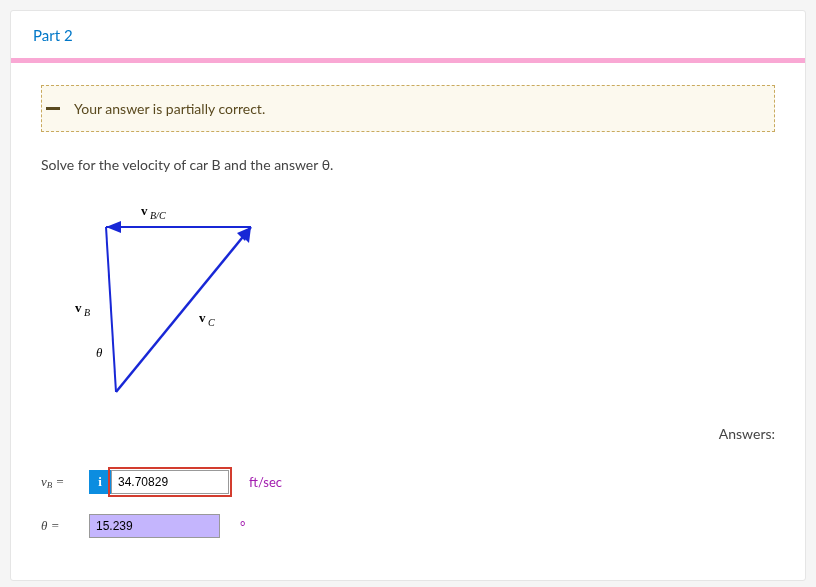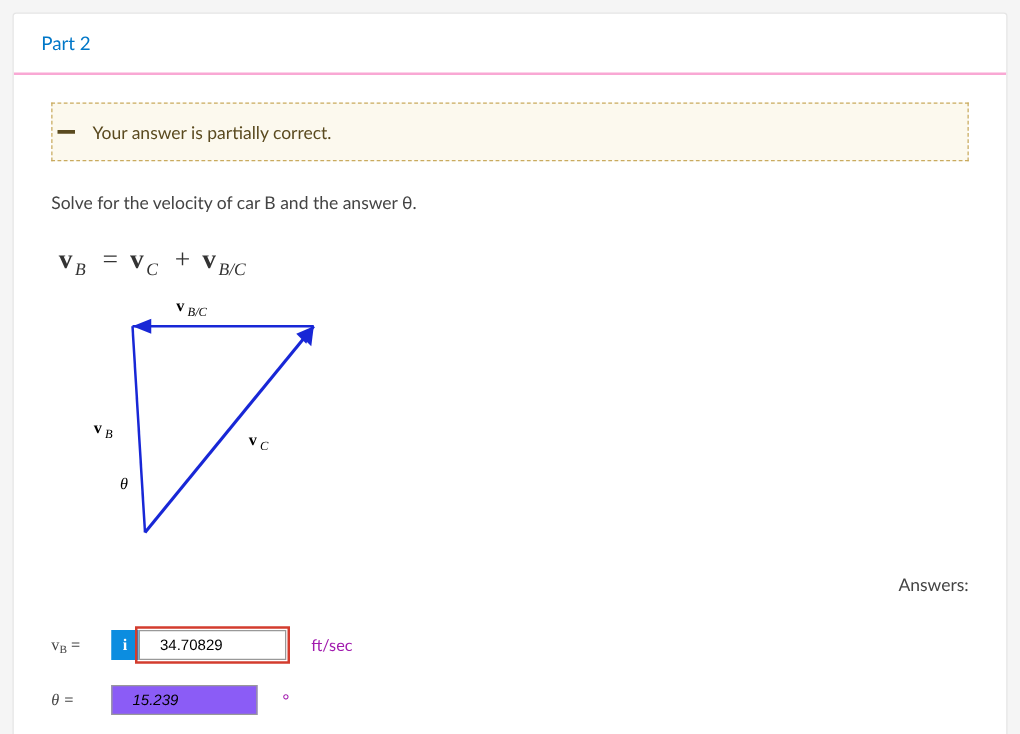--- a/index.html
+++ b/index.html
@@ -13,21 +13,21 @@
   .card {
     background: #fff;
     border: 1px solid #e5e5e5;
     border-radius: 3px;
     width: 796px;
     margin: 0 auto;
     overflow: hidden;
   }
   .card-header {
     padding: 14px 22px;
-    border-bottom: 2px solid #f9a8d4;
+    border-bottom: 5px solid #f9a8d4;
   }
   .part-title {
     color: #0077c8;
     font-size: 15px;
     font-weight: 400;
   }
   .card-body {
     padding: 22px 30px;
   }
   .feedback-box {
@@ -83,20 +83,21 @@
     display: flex;
     align-items: center;
     gap: 10px;
     margin-bottom: 20px;
     font-size: 13px;
     color: #444;
   }
   .answer-label {
     width: 38px;
     text-align: left;
+    font-style: italic;
     font-family: "Times New Roman", serif;
   }
   .answer-label .sub-sm {
     font-size: 9px;
     vertical-align: -2px;
   }
   .info-badge {
     width: 22px;
     height: 24px;
     background: #0c8de0;
@@ -105,33 +106,32 @@
     align-items: center;
     justify-content: center;
     font-family: "Times New Roman", serif;
     font-weight: bold;
     font-size: 13px;
     margin-right: -10px;
   }
   .ans-input {
     height: 24px;
     border: 1px solid #999;
-    padding: 0 16px;
+    padding: 0 6px;
     font-family: Arial, sans-serif;
     font-size: 12px;
     width: 118px;
   }
   .ans-input.incorrect {
     outline: 2px solid #d33c2e;
     outline-offset: 1px;
   }
   .ans-input.neutral {
-    background: #8b5cf6;
-    width: 117px;
-    font-style: italic;
+    background: #c4b5fd;
+    width: 131px;
   }
   .unit {
     font-size: 13px;
     color: #a21caf;
     margin-left: 10px;
   }
   svg { display: block; }
 </style>
 </head>
 <body>
@@ -144,27 +144,20 @@
 
   <div class="card-body">
 
     <div class="feedback-box">
       <span class="feedback-icon"></span>
       <span>Your answer is partially correct.</span>
     </div>
 
     <div class="prompt">Solve for the velocity of car B and the answer θ.</div>
 
-    <div class="equation">
-      <span>v</span><span class="sub">B</span>
-      <span class="eq">=</span>
-      <span>v</span><span class="sub">C</span>
-      <span class="eq">+</span>
-      <span>v</span><span class="sub">B/C</span>
-    </div>
 
     <div class="diagram-wrap">
       <svg width="230" height="210" viewBox="0 0 230 210">
 
         <line x1="200" y1="30" x2="55" y2="30" stroke="#1827d6" stroke-width="2"></line>
         <polygon points="55,30 70,24 70,36" fill="#1827d6"></polygon>
 
         <line x1="65" y1="195" x2="200" y2="30" stroke="#1827d6" stroke-width="2.5"></line>
         <polygon points="200,30 186,36 194,44" fill="#1827d6"></polygon>
         <polygon points="200,30 198,46 190,38" fill="#1827d6"></polygon>

